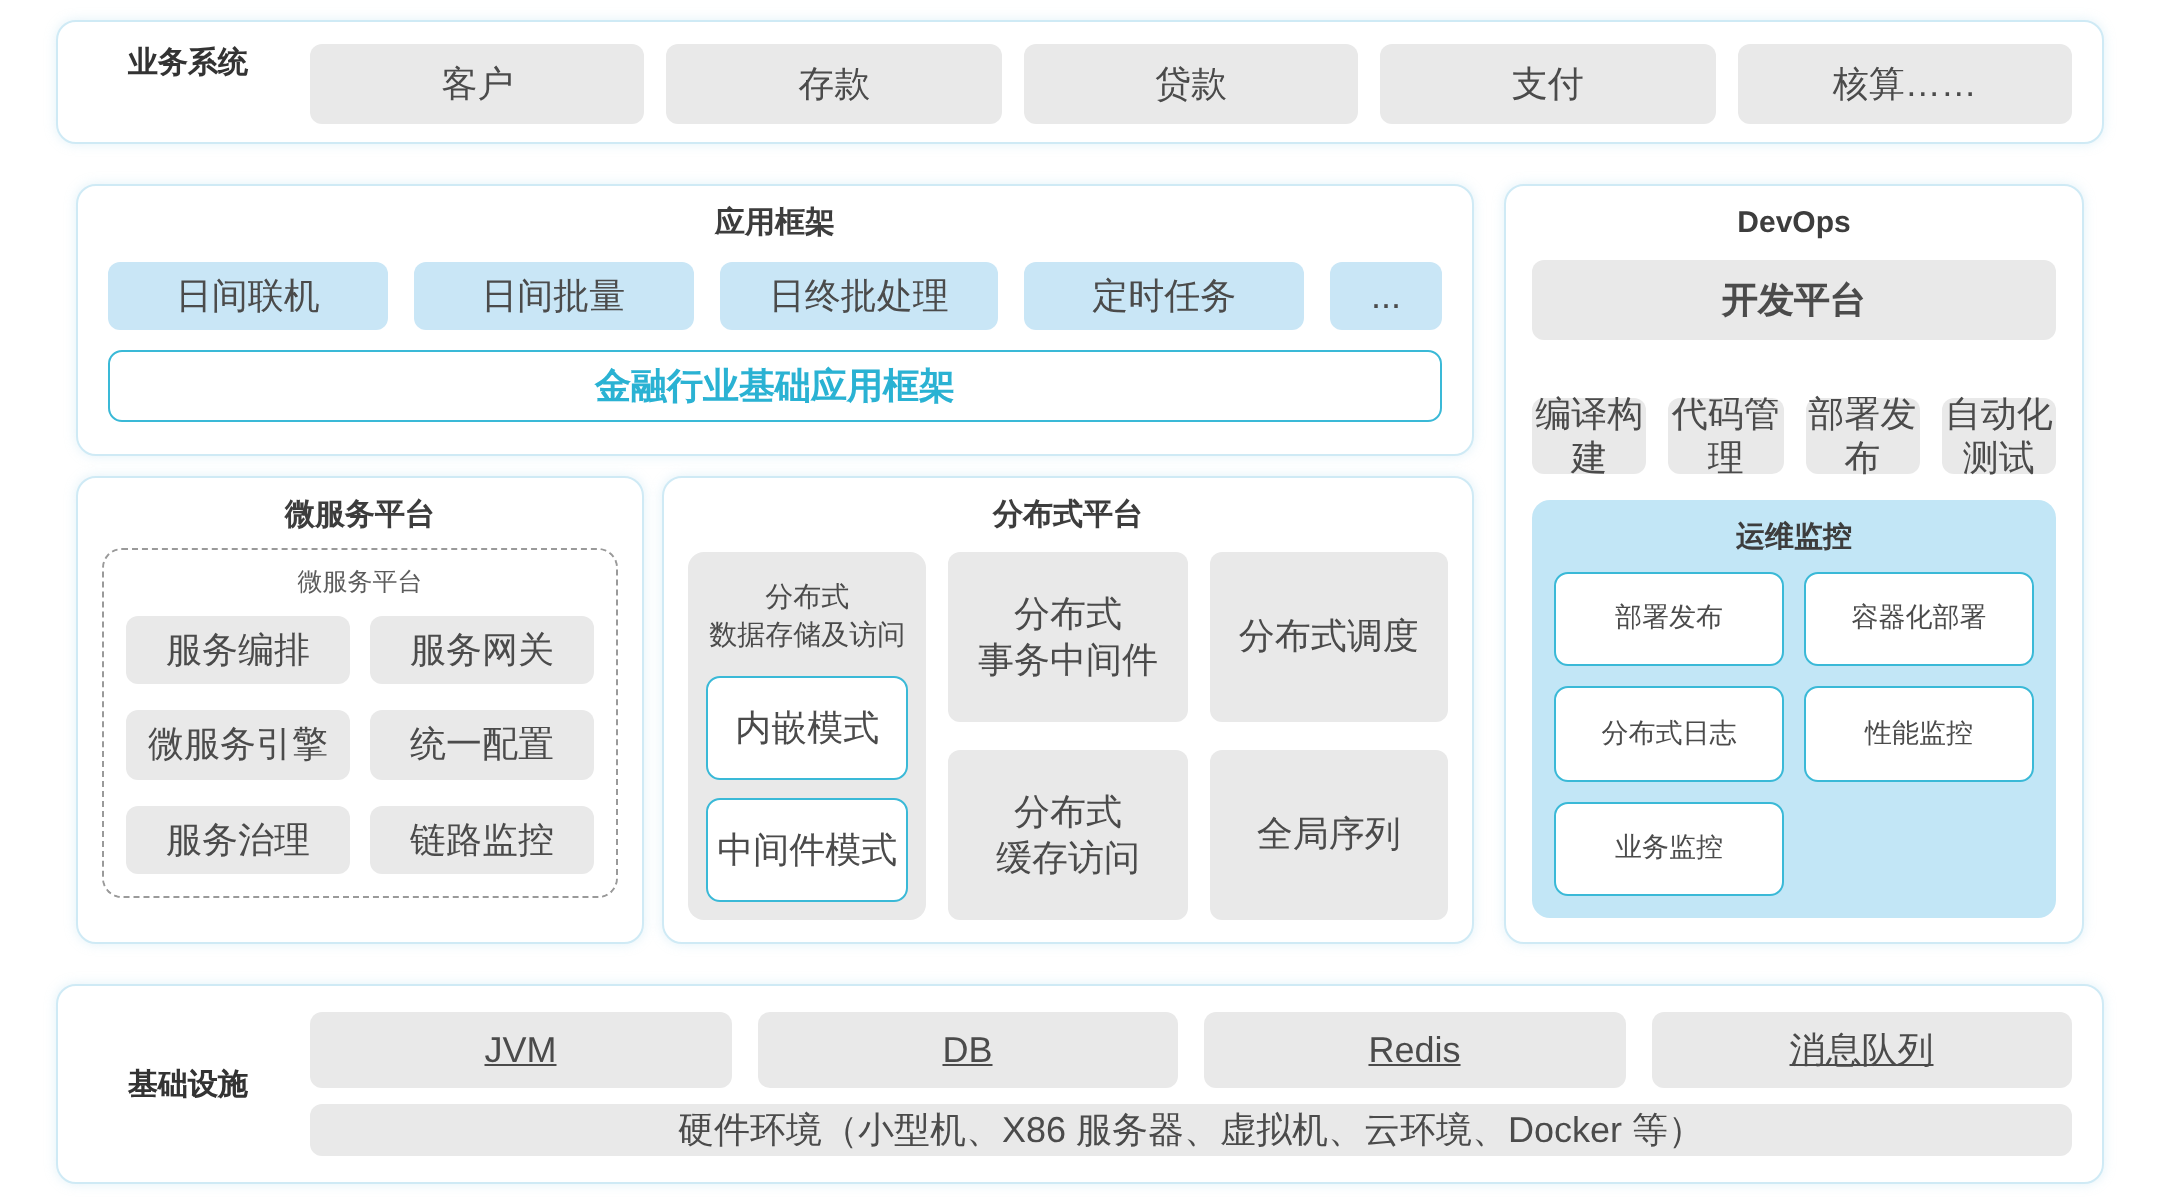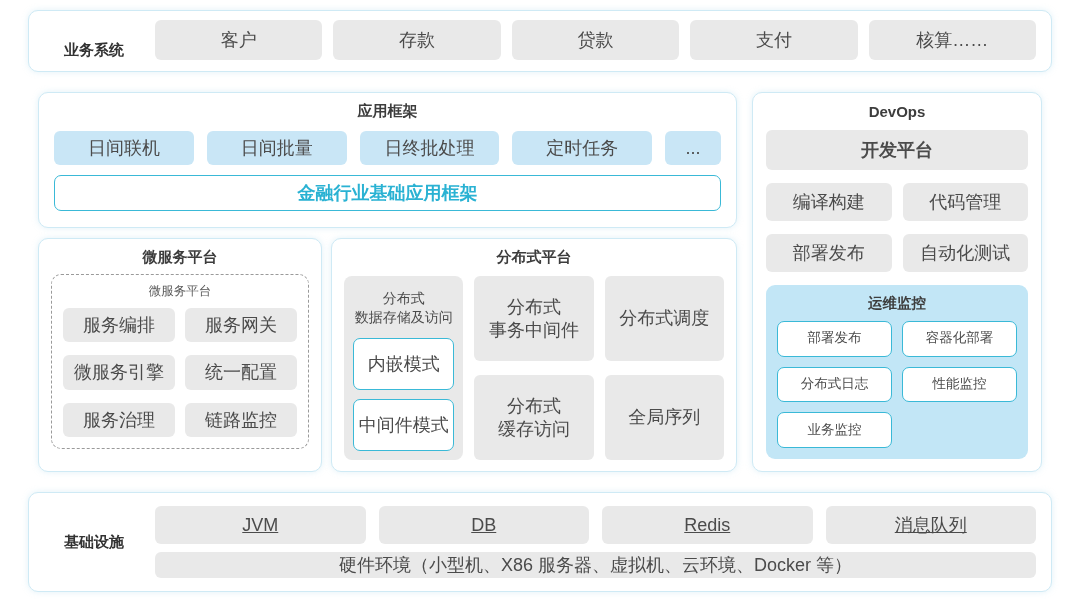--- a/index.html
+++ b/index.html
@@ -58,21 +58,21 @@
     color: #333333;
     width: 100px;
     display: flex; align-items: center; justify-content: center;
     flex: 0 0 100px;
   }
   .flex1 { flex: 1; }
 
   
   .top-panel {
     height: 62px;
-    display: flex; align-items: flex-end;
+    display: flex; align-items: flex-start;
     gap: 11px;
     padding: 11px 15px;
   }
   .top-panel .box { height: 40px; }
 
   
   .middle { flex: 1; display: flex; gap: 15px; padding: 0 10px; }
   .left-col { flex: 1; display: flex; flex-direction: column; gap: 10px; }
 
   .app-framework {
@@ -155,23 +155,24 @@
   
   .devops {
     flex: 0 0 290px;
     padding: 10px 13px 12px 13px;
     display: flex; flex-direction: column;
   }
   .devops .panel-title { margin-bottom: 10px; }
   .devops-full { height: 40px; margin-bottom: 13px; font-weight: bold; }
   .devops-grid {
     display: grid;
-    grid-template-columns: 1fr 1fr;
+    grid-template-columns: 1fr 1fr 1fr 1fr;
     gap: 13px 11px;
     margin-bottom: 13px;
+    margin-top: 16px;
   }
   .devops-grid .box { height: 38px; }
   .monitor {
     flex: 1;
     background: var(--monitor-bg);
     border-radius: 9px;
     padding: 9px 11px 11px 11px;
     display: flex; flex-direction: column;
   }
   .monitor-title {

